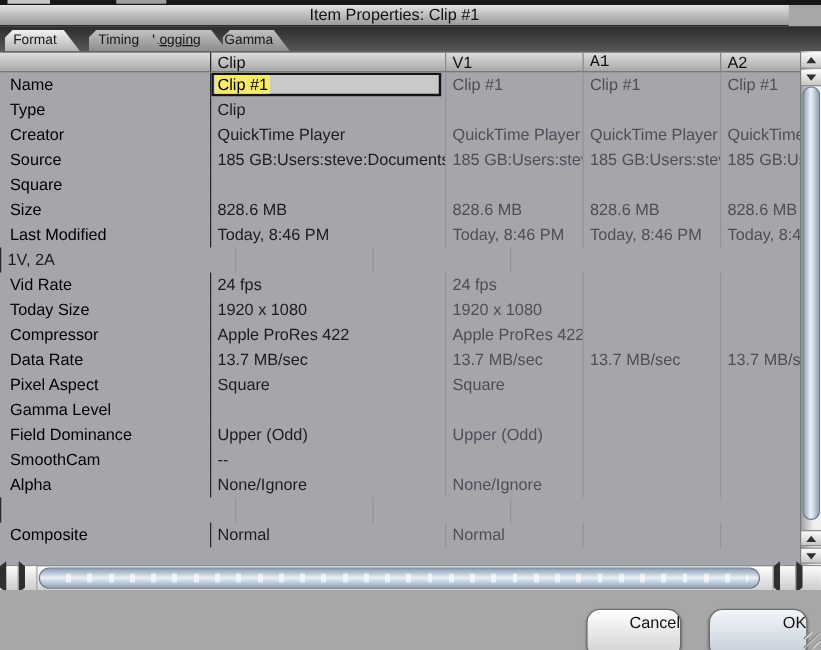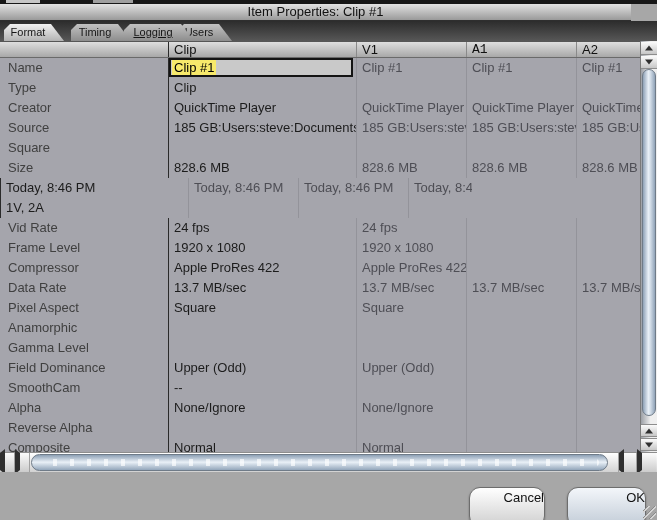--- a/index.html
+++ b/index.html
@@ -20,42 +20,42 @@
   
   .tabbar{position:absolute;left:0;top:21px;width:657px;height:20px;
           background:linear-gradient(#2c2c2c,#575757);}
   .tab{position:absolute;bottom:0;height:17px;font-size:11px;color:#161616;
        line-height:17px;text-align:center;box-sizing:border-box;padding-right:12px;
        clip-path:polygon(0 100%,0 6px,6px 0,calc(100% - 13px) 0,100% 100%);
        background:linear-gradient(#c2c2c2,#8d8d8d);}
   .tab.active{background:linear-gradient(#f1f1f1,#b3b3b3);}
   .tab-format{left:4px;width:60px;z-index:4;}
   .tab-timing{left:58px;width:60px;z-index:3;margin-left:13px;}
-  .tab-logging{left:124px;width:70px;z-index:2;text-decoration:underline;}
+  .tab-logging{left:112px;width:70px;z-index:2;text-decoration:underline;}
   .tab-film{left:178px;width:54px;z-index:1;}
 
   
   .thead{position:absolute;left:0;top:41px;width:640px;height:17px;box-sizing:border-box;
          background:linear-gradient(#dedede,#a8a8a8);
          border-top:1px solid #565656;border-bottom:1px solid #6a6a6a;}
   .hcell{position:absolute;top:0;height:15px;line-height:15px;font-size:13px;color:#111;
          padding-left:5px;box-sizing:border-box;overflow:hidden;white-space:nowrap;}
   .hc0{left:0;width:168px;}
   .hc1{left:168px;width:188px;border-left:1px solid #2a2a2a;}
   .hc2{left:356px;width:110px;border-left:1px solid #8a8a8a;}
   .hc3{left:466px;width:110px;border-left:1px solid #8a8a8a;font-family:Liberation Mono, monospace;}
   .hc4{left:576px;width:64px;border-left:1px solid #8a8a8a;}
 
   
   .tbody{position:absolute;left:0;top:58px;width:640px;height:394px;overflow:hidden;
          background:#a5a5ac;}
   .trow{display:flex;height:20px;}
   .cell{box-sizing:border-box;height:20px;line-height:20px;font-size:13px;
         white-space:nowrap;overflow:hidden;}
-  .cell.label{width:168px;padding-left:8px;color:#404040;}
+  .cell.label{width:168px;padding-left:8px;color:#000000;}
   .cell.clip {width:188px;padding-left:5px;color:#1c1c1c;border-left:1px solid #2a2a2a;position:relative;}
   .cell.v1,.cell.a1{width:110px;padding-left:5px;color:#4e4e55;border-left:1px solid #93939a;}
   .cell.a2{width:64px;padding-left:5px;color:#4e4e55;border-left:1px solid #93939a;}
 
   
   .edit-field{position:absolute;left:0;top:0;right:3px;bottom:1px;background:#c9c9c9;
               border:2px solid #141414;box-sizing:border-box;display:flex;align-items:center;}
   .hl{background:#f7e96b;color:#000;font-size:13px;line-height:15px;padding:0 2px;margin-left:1px;}
 
   
@@ -109,21 +109,21 @@
   </div>
 
   <div class="titlebar">
     <span>Item Properties: Clip #1</span>
   </div>
 
   <div class="tabbar">
     <div class="tab tab-format active">Format</div>
     <div class="tab tab-timing">Timing</div>
     <div class="tab tab-logging">Logging</div>
-    <div class="tab tab-film">Users</div>
+    <div class="tab tab-film">Gamma</div>
   </div>
 
   <div class="thead">
     <div class="hcell hc0"></div>
     <div class="hcell hc1">Clip</div>
     <div class="hcell hc2">V1</div>
     <div class="hcell hc3">A1</div>
     <div class="hcell hc4">A2</div>
   </div>
 
@@ -168,40 +168,41 @@
         <div class="cell a2"></div>
       </div>
       <div class="trow">
         <div class="cell label">Size</div>
         <div class="cell clip">828.6 MB</div>
         <div class="cell v1">828.6 MB</div>
         <div class="cell a1">828.6 MB</div>
         <div class="cell a2">828.6 MB</div>
       </div>
       <div class="trow">
+        <div class="cell label">Last Modified</div>
         <div class="cell clip">Today, 8:46 PM</div>
         <div class="cell v1">Today, 8:46 PM</div>
         <div class="cell a1">Today, 8:46 PM</div>
         <div class="cell a2">Today, 8:46 PM</div>
       </div>
       <div class="trow">
         <div class="cell clip">1V, 2A</div>
         <div class="cell v1"></div>
         <div class="cell a1"></div>
         <div class="cell a2"></div>
       </div>
       <div class="trow">
         <div class="cell label">Vid Rate</div>
         <div class="cell clip">24 fps</div>
         <div class="cell v1">24 fps</div>
         <div class="cell a1"></div>
         <div class="cell a2"></div>
       </div>
       <div class="trow">
-        <div class="cell label">Frame Level</div>
+        <div class="cell label">Today Size</div>
         <div class="cell clip">1920 x 1080</div>
         <div class="cell v1">1920 x 1080</div>
         <div class="cell a1"></div>
         <div class="cell a2"></div>
       </div>
       <div class="trow">
         <div class="cell label">Compressor</div>
         <div class="cell clip">Apple ProRes 422</div>
         <div class="cell v1">Apple ProRes 422</div>
         <div class="cell a1"></div>
@@ -215,27 +216,20 @@
         <div class="cell a2">13.7 MB/sec</div>
       </div>
       <div class="trow">
         <div class="cell label">Pixel Aspect</div>
         <div class="cell clip">Square</div>
         <div class="cell v1">Square</div>
         <div class="cell a1"></div>
         <div class="cell a2"></div>
       </div>
       <div class="trow">
-        <div class="cell label">Anamorphic</div>
-        <div class="cell clip"></div>
-        <div class="cell v1"></div>
-        <div class="cell a1"></div>
-        <div class="cell a2"></div>
-      </div>
-      <div class="trow">
         <div class="cell label">Gamma Level</div>
         <div class="cell clip"></div>
         <div class="cell v1"></div>
         <div class="cell a1"></div>
         <div class="cell a2"></div>
       </div>
       <div class="trow">
         <div class="cell label">Field Dominance</div>
         <div class="cell clip">Upper (Odd)</div>
         <div class="cell v1">Upper (Odd)</div>
@@ -250,21 +244,20 @@
         <div class="cell a2"></div>
       </div>
       <div class="trow">
         <div class="cell label">Alpha</div>
         <div class="cell clip">None/Ignore</div>
         <div class="cell v1">None/Ignore</div>
         <div class="cell a1"></div>
         <div class="cell a2"></div>
       </div>
       <div class="trow">
-        <div class="cell label">Reverse Alpha</div>
         <div class="cell clip"></div>
         <div class="cell v1"></div>
         <div class="cell a1"></div>
         <div class="cell a2"></div>
       </div>
       <div class="trow">
         <div class="cell label">Composite</div>
         <div class="cell clip">Normal</div>
         <div class="cell v1">Normal</div>
         <div class="cell a1"></div>

